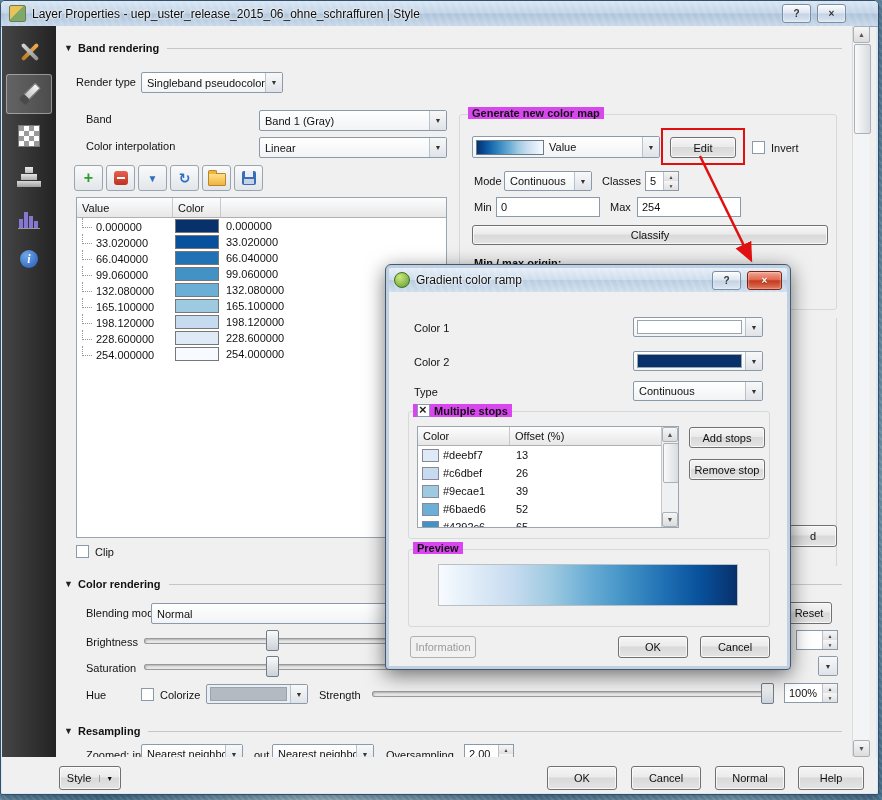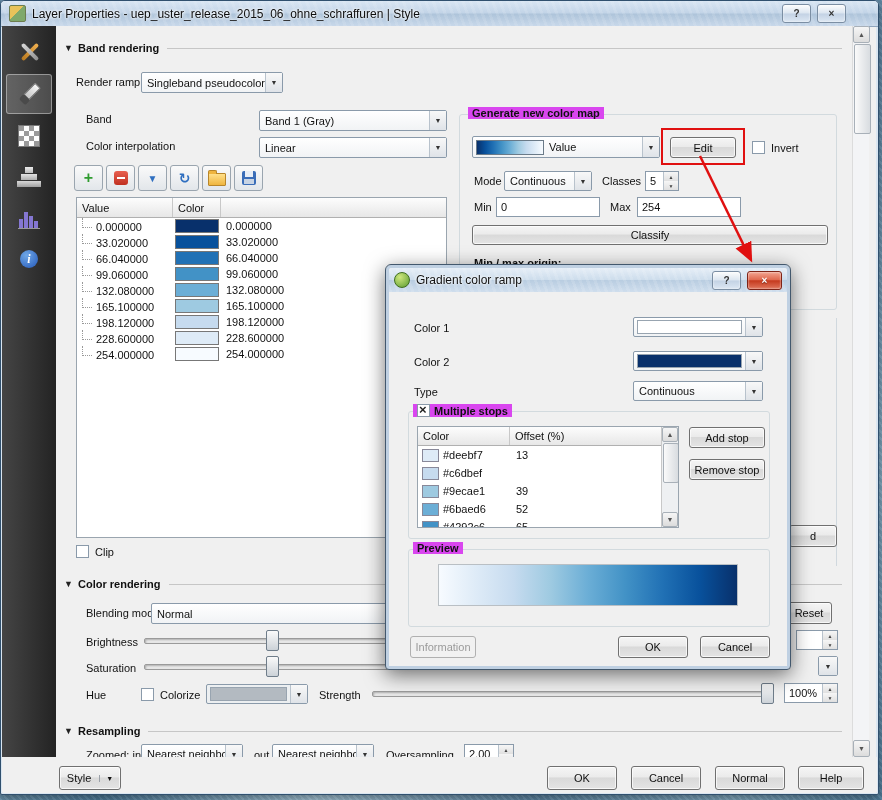--- a/index.html
+++ b/index.html
@@ -174,21 +174,21 @@
     </div>
 
     <div id="main">
 
       <div class="sechead" style="top:14px">
         <span class="arr"></span>
         <span>Band rendering</span>
         <span class="ln"></span>
       </div>
 
-      <span class="lbl" style="left:20px;top:50px">Render ramp</span>
+      <span class="lbl" style="left:20px;top:50px">Render type</span>
       <div class="combo" style="left:85px;top:46px;width:142px;height:21px">
         <span class="ctext">Singleband pseudocolor</span>
         <span class="carrow"></span>
       </div>
 
       <span class="lbl" style="left:30px;top:87px">Band</span>
       <div class="combo" style="left:203px;top:84px;width:188px;height:21px">
         <span class="ctext">Band 1 (Gray)</span>
         <span class="carrow"></span>
       </div>
@@ -499,20 +499,21 @@
                 <span class="ssw" style="background: rgb(222, 235, 247);"></span>
                 <span class="shex">#deebf7</span>
               </div>
               <div class="sc sco">13</div>
             </div>
             <div class="srow">
               <div class="sc scc">
                 <span class="ssw" style="background: rgb(198, 219, 239);"></span>
                 <span class="shex">#c6dbef</span>
               </div>
+              <div class="sc sco">26</div>
             </div>
             <div class="srow">
               <div class="sc scc">
                 <span class="ssw" style="background: rgb(158, 202, 225);"></span>
                 <span class="shex">#9ecae1</span>
               </div>
               <div class="sc sco">39</div>
             </div>
             <div class="srow">
               <div class="sc scc">
@@ -530,21 +531,21 @@
             </div>
           </div>
         <div id="sscroll">
           <span class="sbtn up" style="top:0;width:16px;height:15px"></span>
           <span class="sthumbv" style="top:16px;height:38px;width:14px"></span>
           <span class="sbtn dn" style="bottom:0;top:auto;width:16px;height:15px"></span>
         </div>
       </div>
 
       <div class="btn" style="left:280px;top:15px;width:76px;height:21px">
-        <span>Add stop</span>
+        <span>Add stops</span>
       </div>
       <div class="btn" style="left:280px;top:47px;width:76px;height:21px">
         <span>Remove stop</span>
       </div>
     </div>
 
     <div class="gbox" style="left:22px;top:284px;width:362px;height:78px">
       <span class="glabel" style="left:4px">Preview</span>
       <div style="position: absolute; left: 29px; top: 14px; width: 298px; height: 40px; border: 1px solid rgb(185, 191, 196); background: linear-gradient(90deg, rgb(247, 251, 255), rgb(222, 235, 247), rgb(198, 219, 239), rgb(158, 202, 225), rgb(107, 174, 214), rgb(66, 146, 198), rgb(33, 113, 181), rgb(8, 81, 156), rgb(8, 48, 107));"></div>
     </div>

